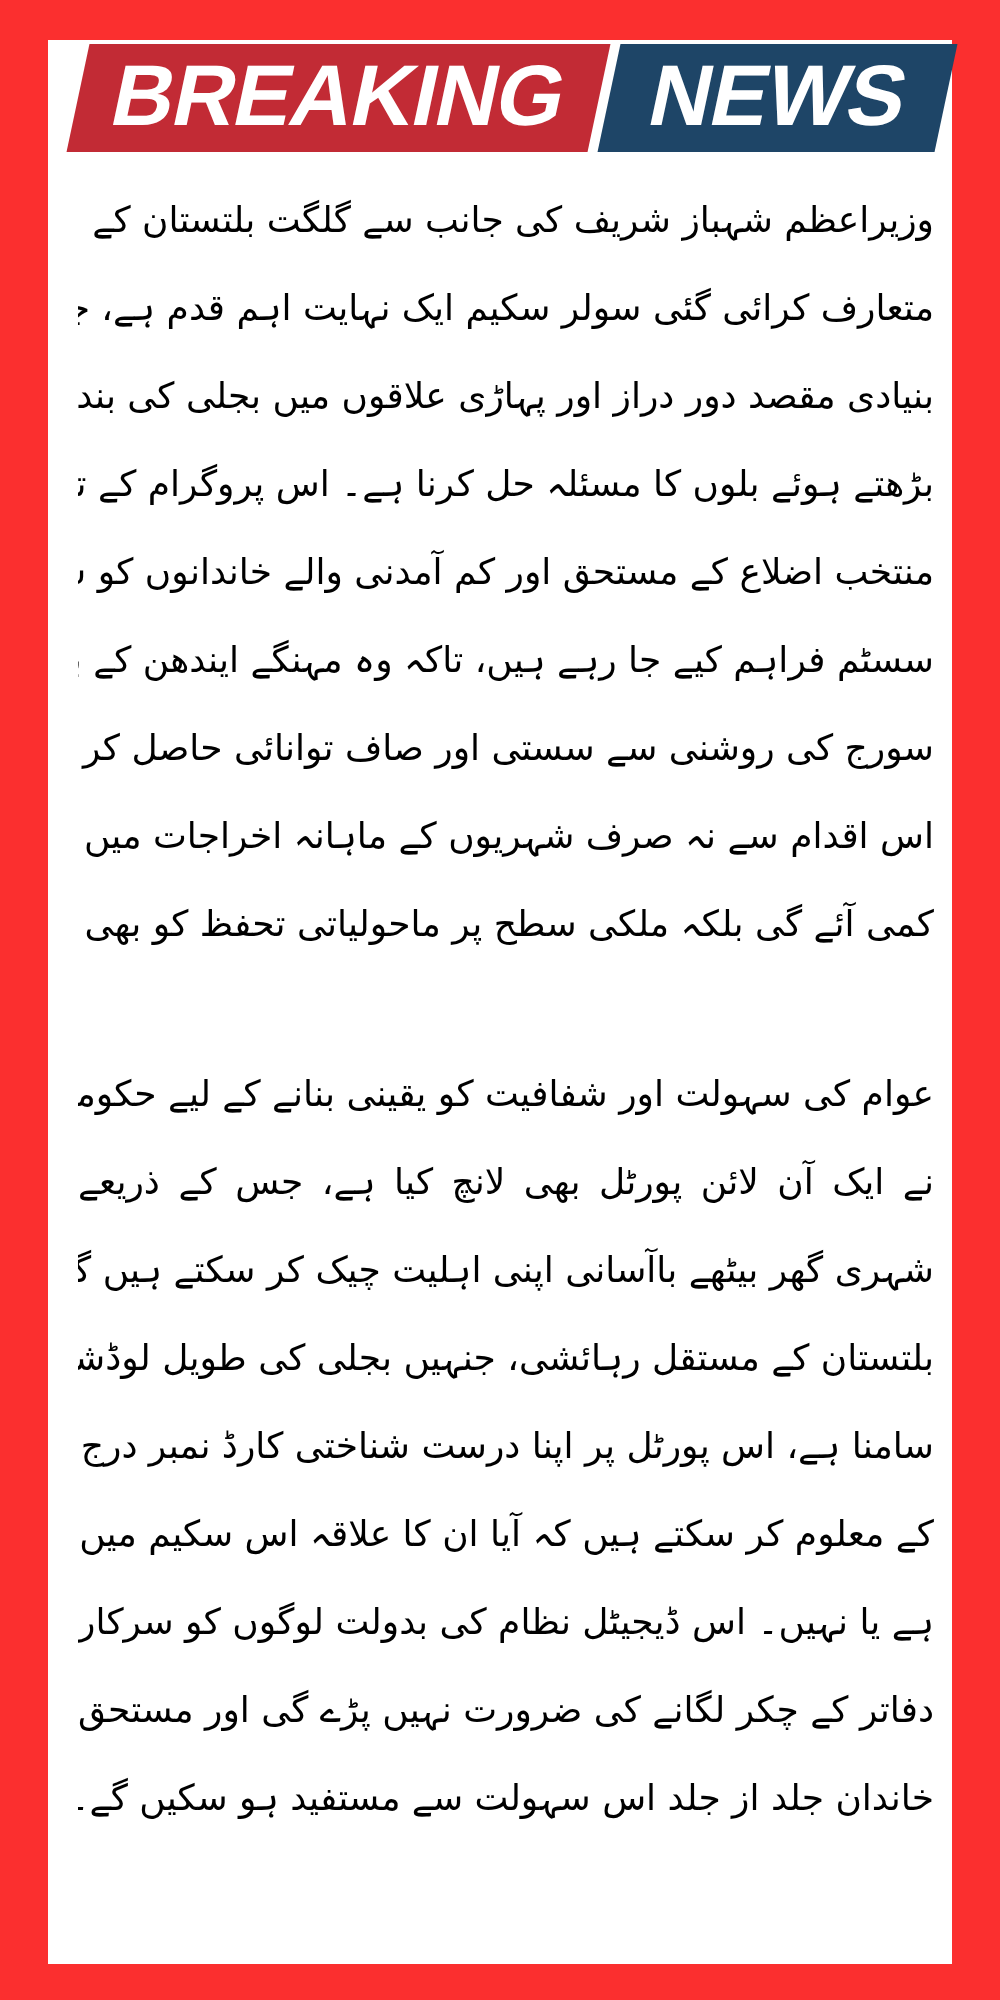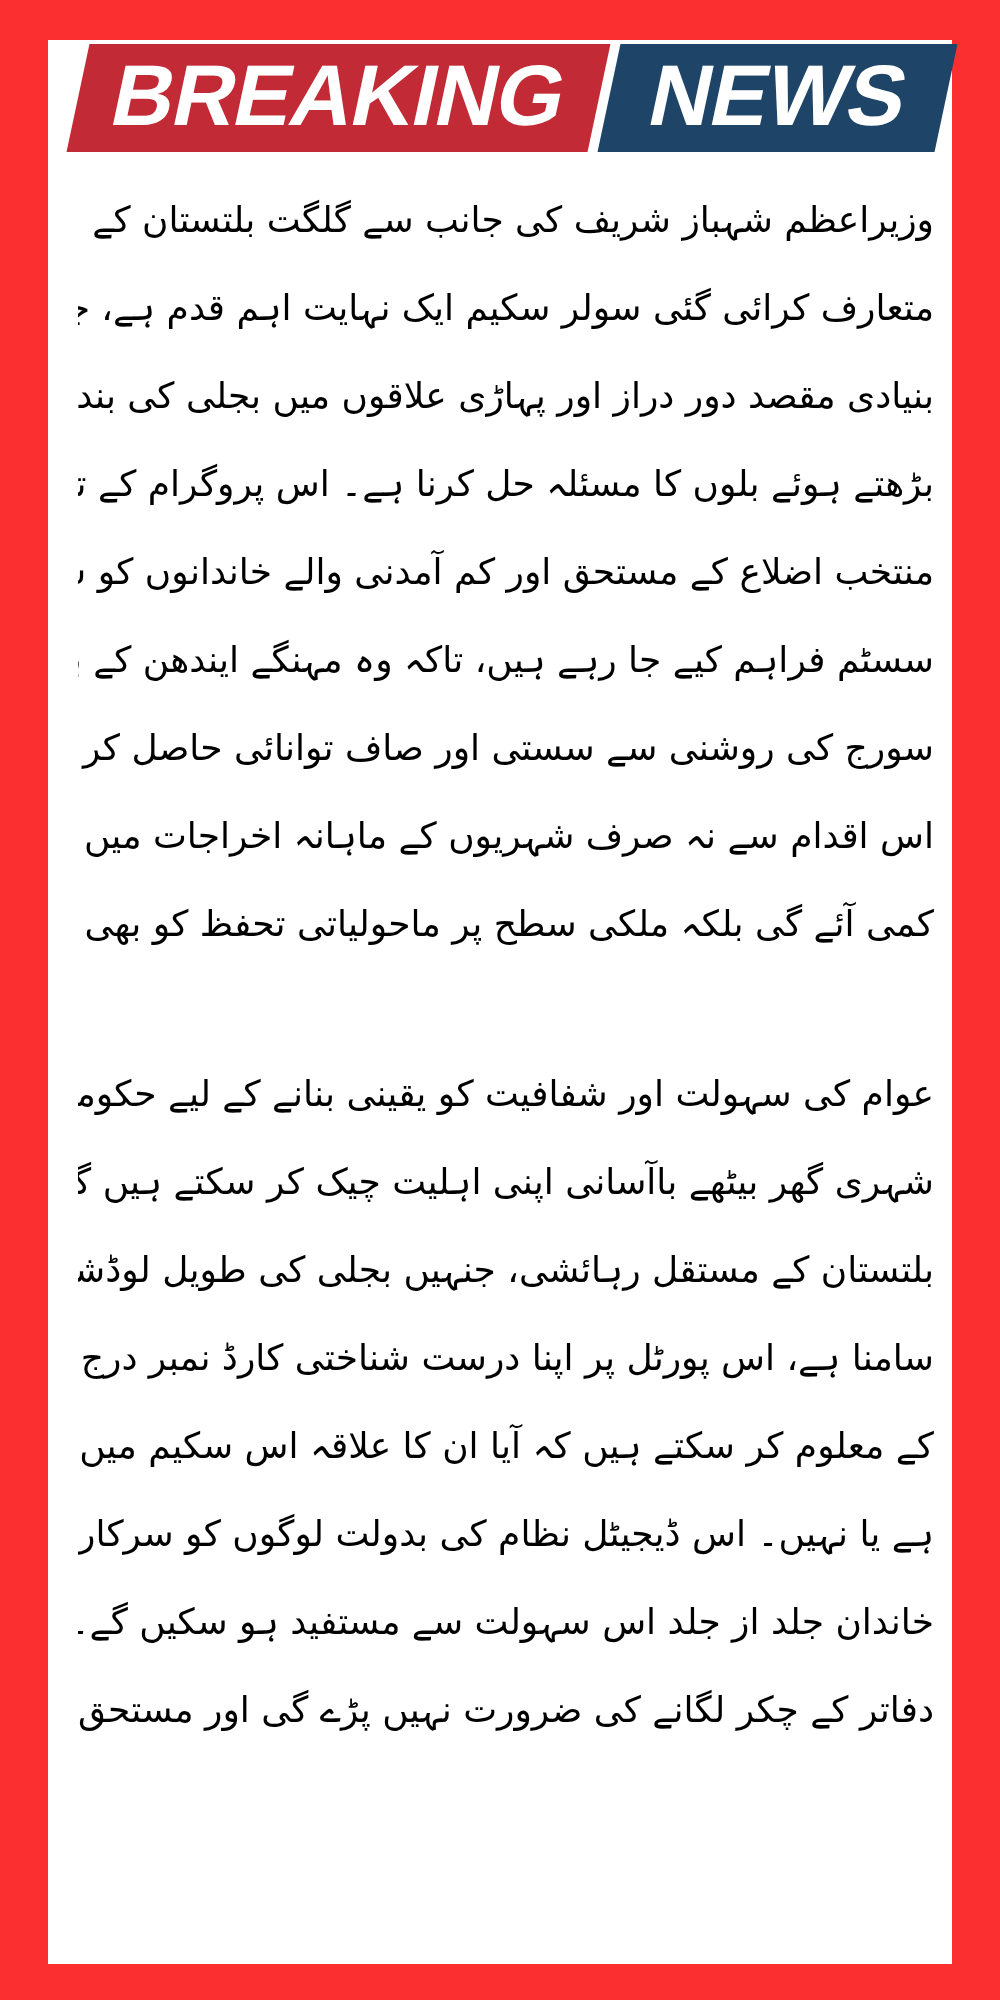--- a/index.html
+++ b/index.html
@@ -100,23 +100,24 @@
       <div class="urdu-line">بڑھتے ہوئے بلوں کا مسئلہ حل کرنا ہے۔ اس پروگرام کے تحت</div>
       <div class="urdu-line">منتخب اضلاع کے مستحق اور کم آمدنی والے خاندانوں کو سولر</div>
       <div class="urdu-line">سسٹم فراہم کیے جا رہے ہیں، تاکہ وہ مہنگے ایندھن کے بجائے</div>
       <div class="urdu-line">سورج کی روشنی سے سستی اور صاف توانائی حاصل کر سکیں۔</div>
       <div class="urdu-line">اس اقدام سے نہ صرف شہریوں کے ماہانہ اخراجات میں نمایاں</div>
       <div class="urdu-line">کمی آئے گی بلکہ ملکی سطح پر ماحولیاتی تحفظ کو بھی فروغ ملے گا۔</div>
     </div>
 
     <div class="para para-2">
       <div class="urdu-line">عوام کی سہولت اور شفافیت کو یقینی بنانے کے لیے حکومت</div>
+      <div class="urdu-line">نے ایک آن لائن پورٹل بھی لانچ کیا ہے، جس کے ذریعے</div>
       <div class="urdu-line">شہری گھر بیٹھے باآسانی اپنی اہلیت چیک کر سکتے ہیں گلگت</div>
       <div class="urdu-line">بلتستان کے مستقل رہائشی، جنہیں بجلی کی طویل لوڈشیڈنگ کا</div>
       <div class="urdu-line">سامنا ہے، اس پورٹل پر اپنا درست شناختی کارڈ نمبر درج کر</div>
       <div class="urdu-line">کے معلوم کر سکتے ہیں کہ آیا ان کا علاقہ اس سکیم میں شامل</div>
       <div class="urdu-line">ہے یا نہیں۔ اس ڈیجیٹل نظام کی بدولت لوگوں کو سرکاری</div>
+      <div class="urdu-line">دفاتر کے چکر لگانے کی ضرورت نہیں پڑے گی اور مستحق</div>
       <div class="urdu-line">خاندان جلد از جلد اس سہولت سے مستفید ہو سکیں گے۔</div>
-      <div class="urdu-line">دفاتر کے چکر لگانے کی ضرورت نہیں پڑے گی اور مستحق</div>
     </div>
 
   </div>
 </div>
 
 </body></html>

